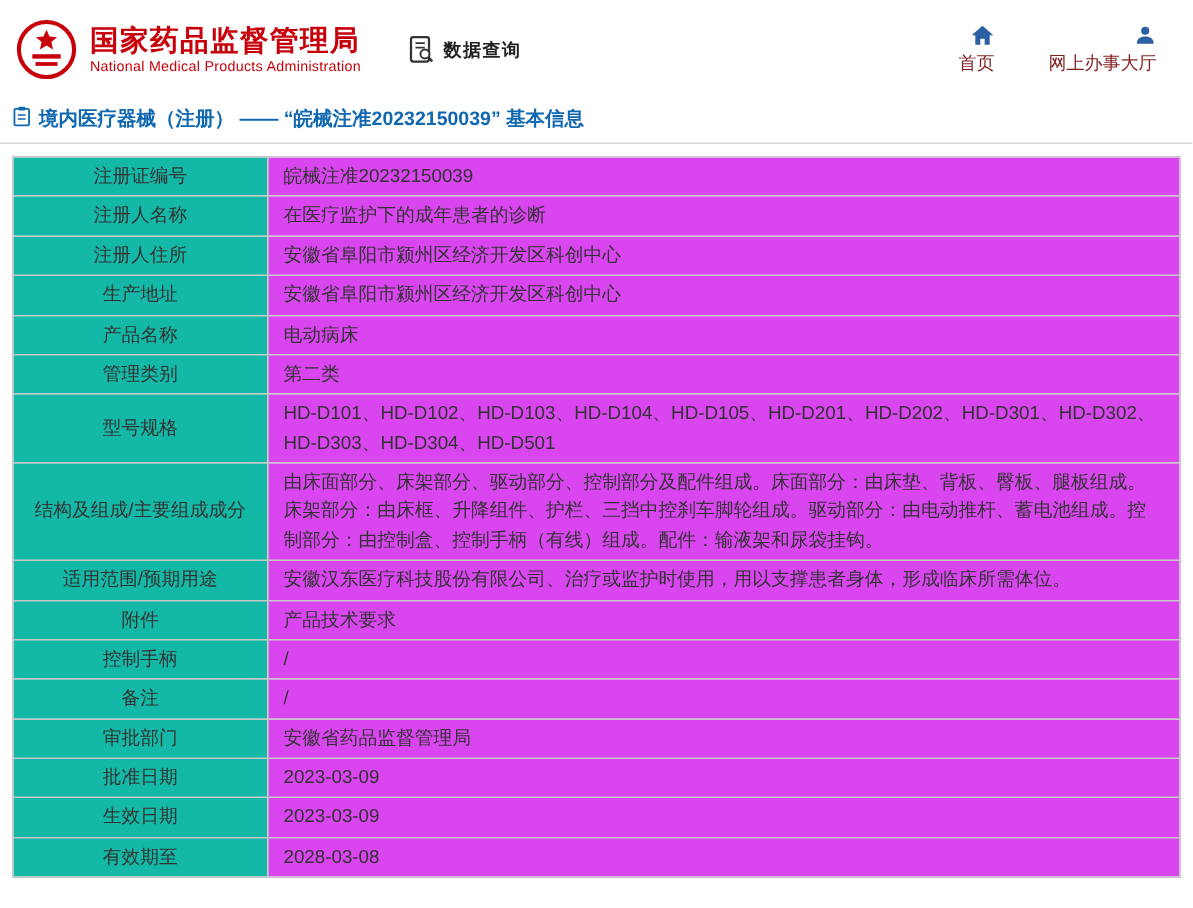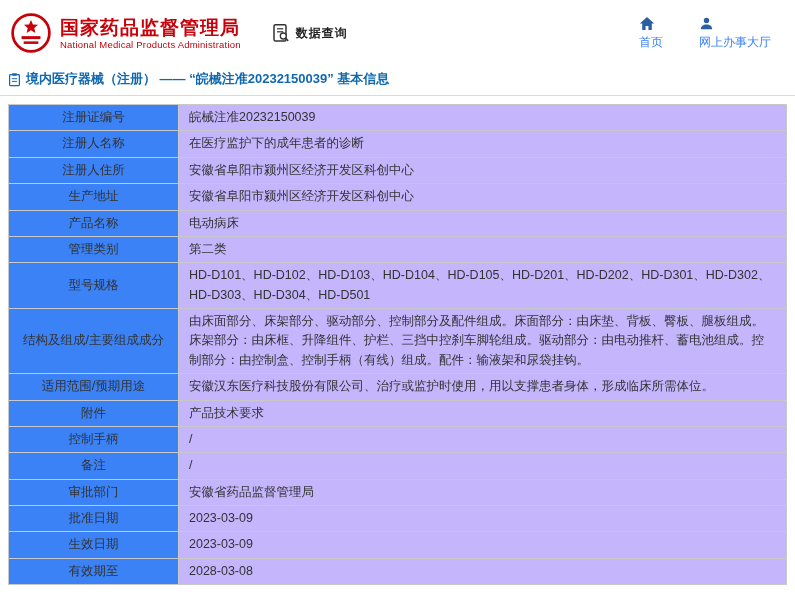--- a/index.html
+++ b/index.html
@@ -44,31 +44,31 @@
   }
   .top-nav {
     margin-left: auto;
     display: flex;
     gap: 36px;
     align-items: flex-start;
   }
   .top-nav a {
     display: flex;
     flex-direction: column;
-    align-items: flex-start;
+    align-items: flex-end;
     gap: 3px;
     text-decoration: none;
-    color: #3b82f6;
+    color: #7f1d1d;
     font-size: 12px;
     cursor: pointer;
   }
   
   .title-bar {
     display: flex;
-    align-items: center;
+    align-items: flex-start;
     gap: 5px;
     padding: 6px 8px 7px 8px;
   }
   .title-bar .page-title {
     color: #0f68b0;
     font-size: 13px;
     font-weight: bold;
   }
   .title-rule {
     border: none;
@@ -87,24 +87,24 @@
     font-size: 12.5px;
     padding: 3px 10px;
     height: 24px;
     line-height: 1.55;
     vertical-align: middle;
     word-break: break-all;
   }
   td.label-cell {
     width: 170px;
     text-align: center;
-    background: #3b82f6;
+    background: #14b8a6;
     color: #333;
   }
-  td.value-cell { text-align: left; background: #c4b5fd; }
+  td.value-cell { text-align: left; background: #d946ef; }
 </style>
 </head>
 <body>
 
 <div class="page">
 
   <header class="header">
     <svg class="logo" viewBox="0 0 40 40" aria-hidden="true">
       <circle cx="20" cy="20" r="17.5" fill="none" stroke="#c7000a" stroke-width="2.6"></circle>
       <path d="M20 7.5 l1.9 4.3 4.8 0.4 -3.6 3.1 1.1 4.7 -4.2 -2.6 -4.2 2.6 1.1 -4.7 -3.6 -3.1 4.8 -0.4 z" fill="#c7000a"></path>

